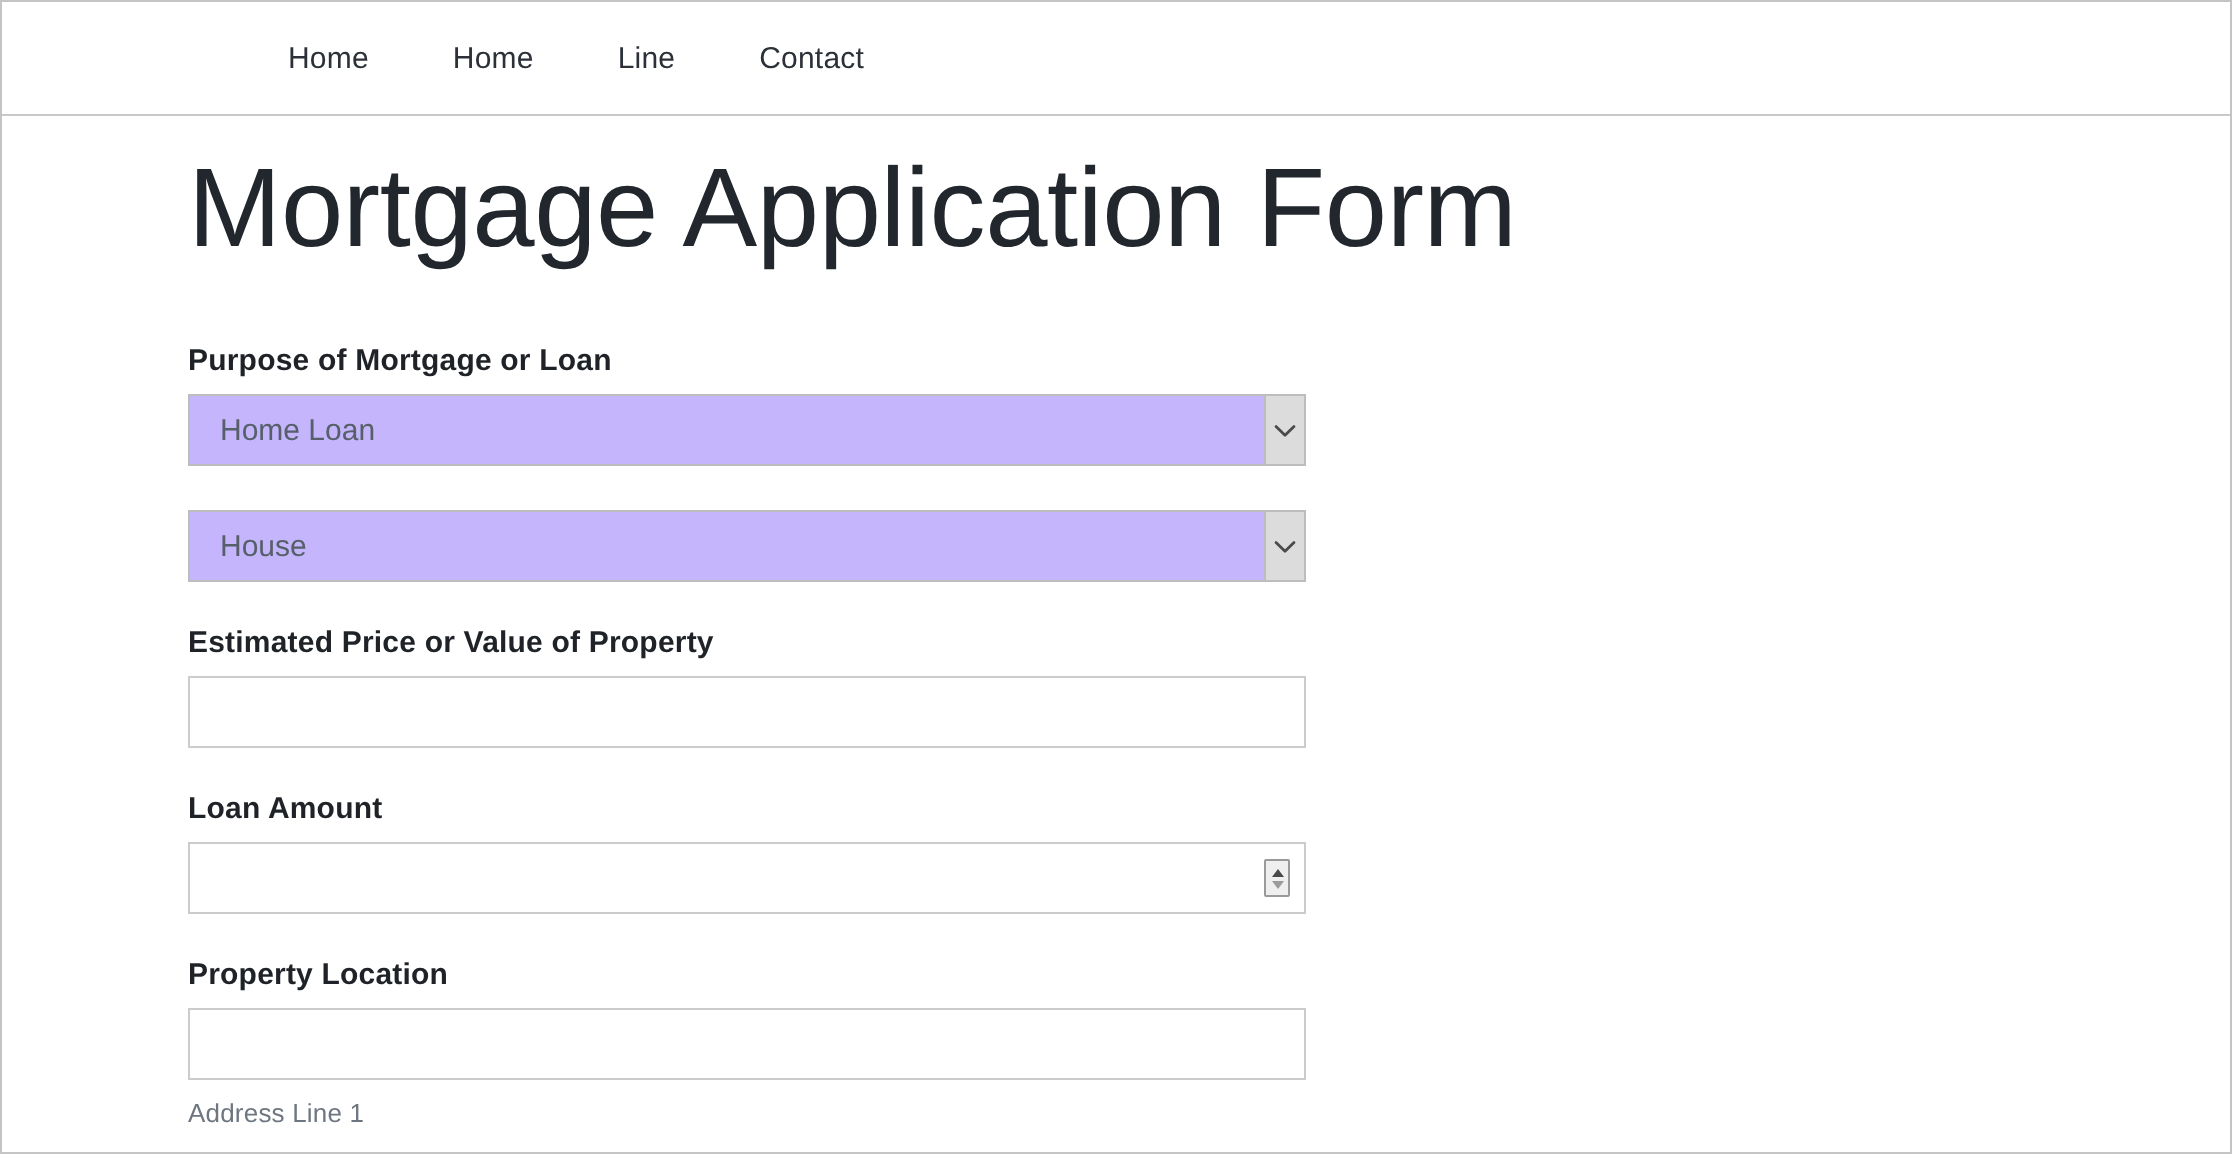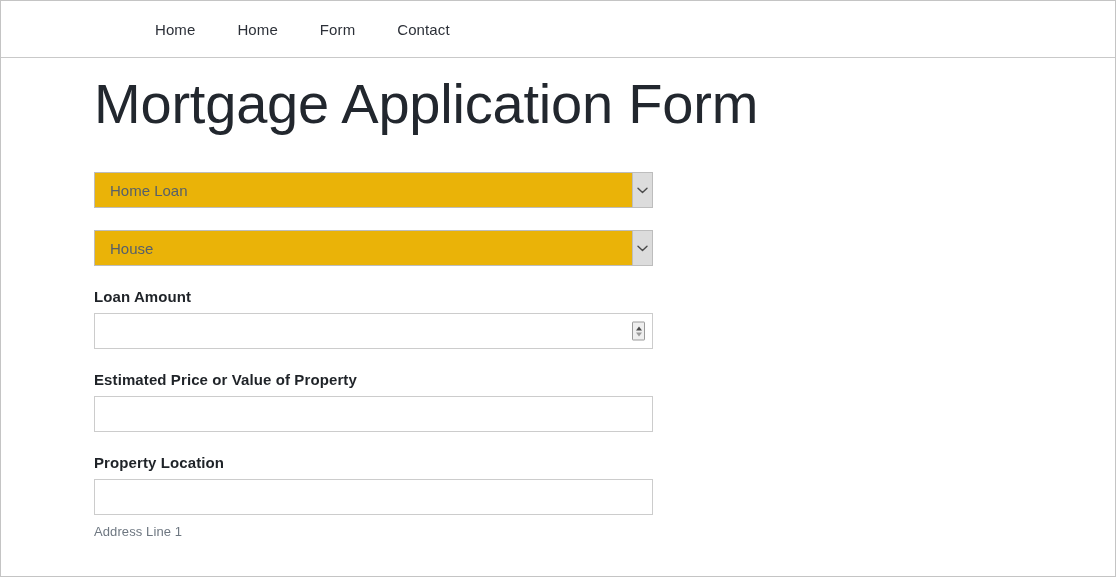--- a/index.html
+++ b/index.html
@@ -30,21 +30,21 @@
     background: #ffffff;
     border-bottom: 1px solid #c9c9c9;
     display: flex;
     align-items: center;
     padding-left: 132px;
   }
   .nav-list {
     display: flex;
     align-items: center;
     list-style: none;
-    margin: 13px;
+    margin: 2px;
     padding: 0;
   }
   .nav-item {
     margin-right: 24px;
   }
   .nav-item:last-child { margin-right: 0; text-align: center; }
   .nav-link {
     display: block;
     font-size: 15px;
     color: #2c3038;
@@ -90,21 +90,21 @@
     margin-bottom: 8px;
     letter-spacing: .1px;
   }
 
   
   .select-shell {
     position: relative;
     width: 559px;
     height: 36px;
     border: 1px solid #bdbdbd;
-    background: #eab308;
+    background: #c4b5fd;
     display: flex;
     align-items: center;
   }
   .select-value {
     flex: 1;
     font-size: 15px;
     color: #57606a;
     padding-left: 15px;
     font-weight: 300;
     overflow: hidden;
@@ -190,34 +190,35 @@
 
   <nav class="navbar">
     <ul class="nav-list">
       <li class="nav-item">
         <a class="nav-link" href="#">Home</a>
       </li>
       <li class="nav-item">
         <a class="nav-link" href="#">Home</a>
       </li>
       <li class="nav-item">
-        <a class="nav-link" href="#">Form</a>
+        <a class="nav-link" href="#">Line</a>
       </li>
       <li class="nav-item">
         <a class="nav-link" href="#">Contact</a>
       </li>
     </ul>
   </nav>
 
   <div class="content">
     <div class="form-wrap">
 
       <h1 class="form-title">Mortgage Application Form</h1>
 
       <div class="field-group">
+        <label class="field-label">Purpose of Mortgage or Loan</label>
         <div class="select-shell">
           <span class="select-value">Home Loan</span>
           <span class="select-arrow">
             <svg width="11" height="7" viewBox="0 0 11 7" aria-hidden="true">
               <path d="M1 1.3 L5.5 5.6 L10 1.3" fill="none" stroke="#4a4a4a" stroke-width="1.4" stroke-linecap="round" stroke-linejoin="round"></path>
             </svg>
           </span>
         </div>
       </div>
 
@@ -226,36 +227,36 @@
           <span class="select-value">House</span>
           <span class="select-arrow">
             <svg width="11" height="7" viewBox="0 0 11 7" aria-hidden="true">
               <path d="M1 1.3 L5.5 5.6 L10 1.3" fill="none" stroke="#4a4a4a" stroke-width="1.4" stroke-linecap="round" stroke-linejoin="round"></path>
             </svg>
           </span>
         </div>
       </div>
 
       <div class="field-group">
+        <label class="field-label">Estimated Price or Value of Property</label>
+        <input class="text-input" type="text" placeholder="" style="">
+      </div>
+
+      <div class="field-group">
         <label class="field-label">Loan Amount</label>
         <div class="number-shell">
           <input class="text-input" type="text" placeholder="" style="">
           <span class="spinner-icon">
             <span class="tri-up"></span>
             <span class="tri-dn"></span>
           </span>
         </div>
       </div>
 
       <div class="field-group">
-        <label class="field-label">Estimated Price or Value of Property</label>
-        <input class="text-input" type="text" placeholder="" style="">
-      </div>
-
-      <div class="field-group">
         <label class="field-label">Property Location</label>
         <input class="text-input" type="text" placeholder="" style="">
         <span class="sub-label">Address Line 1</span>
         
       </div>
 
     </div>
   </div>
 
 </div>

